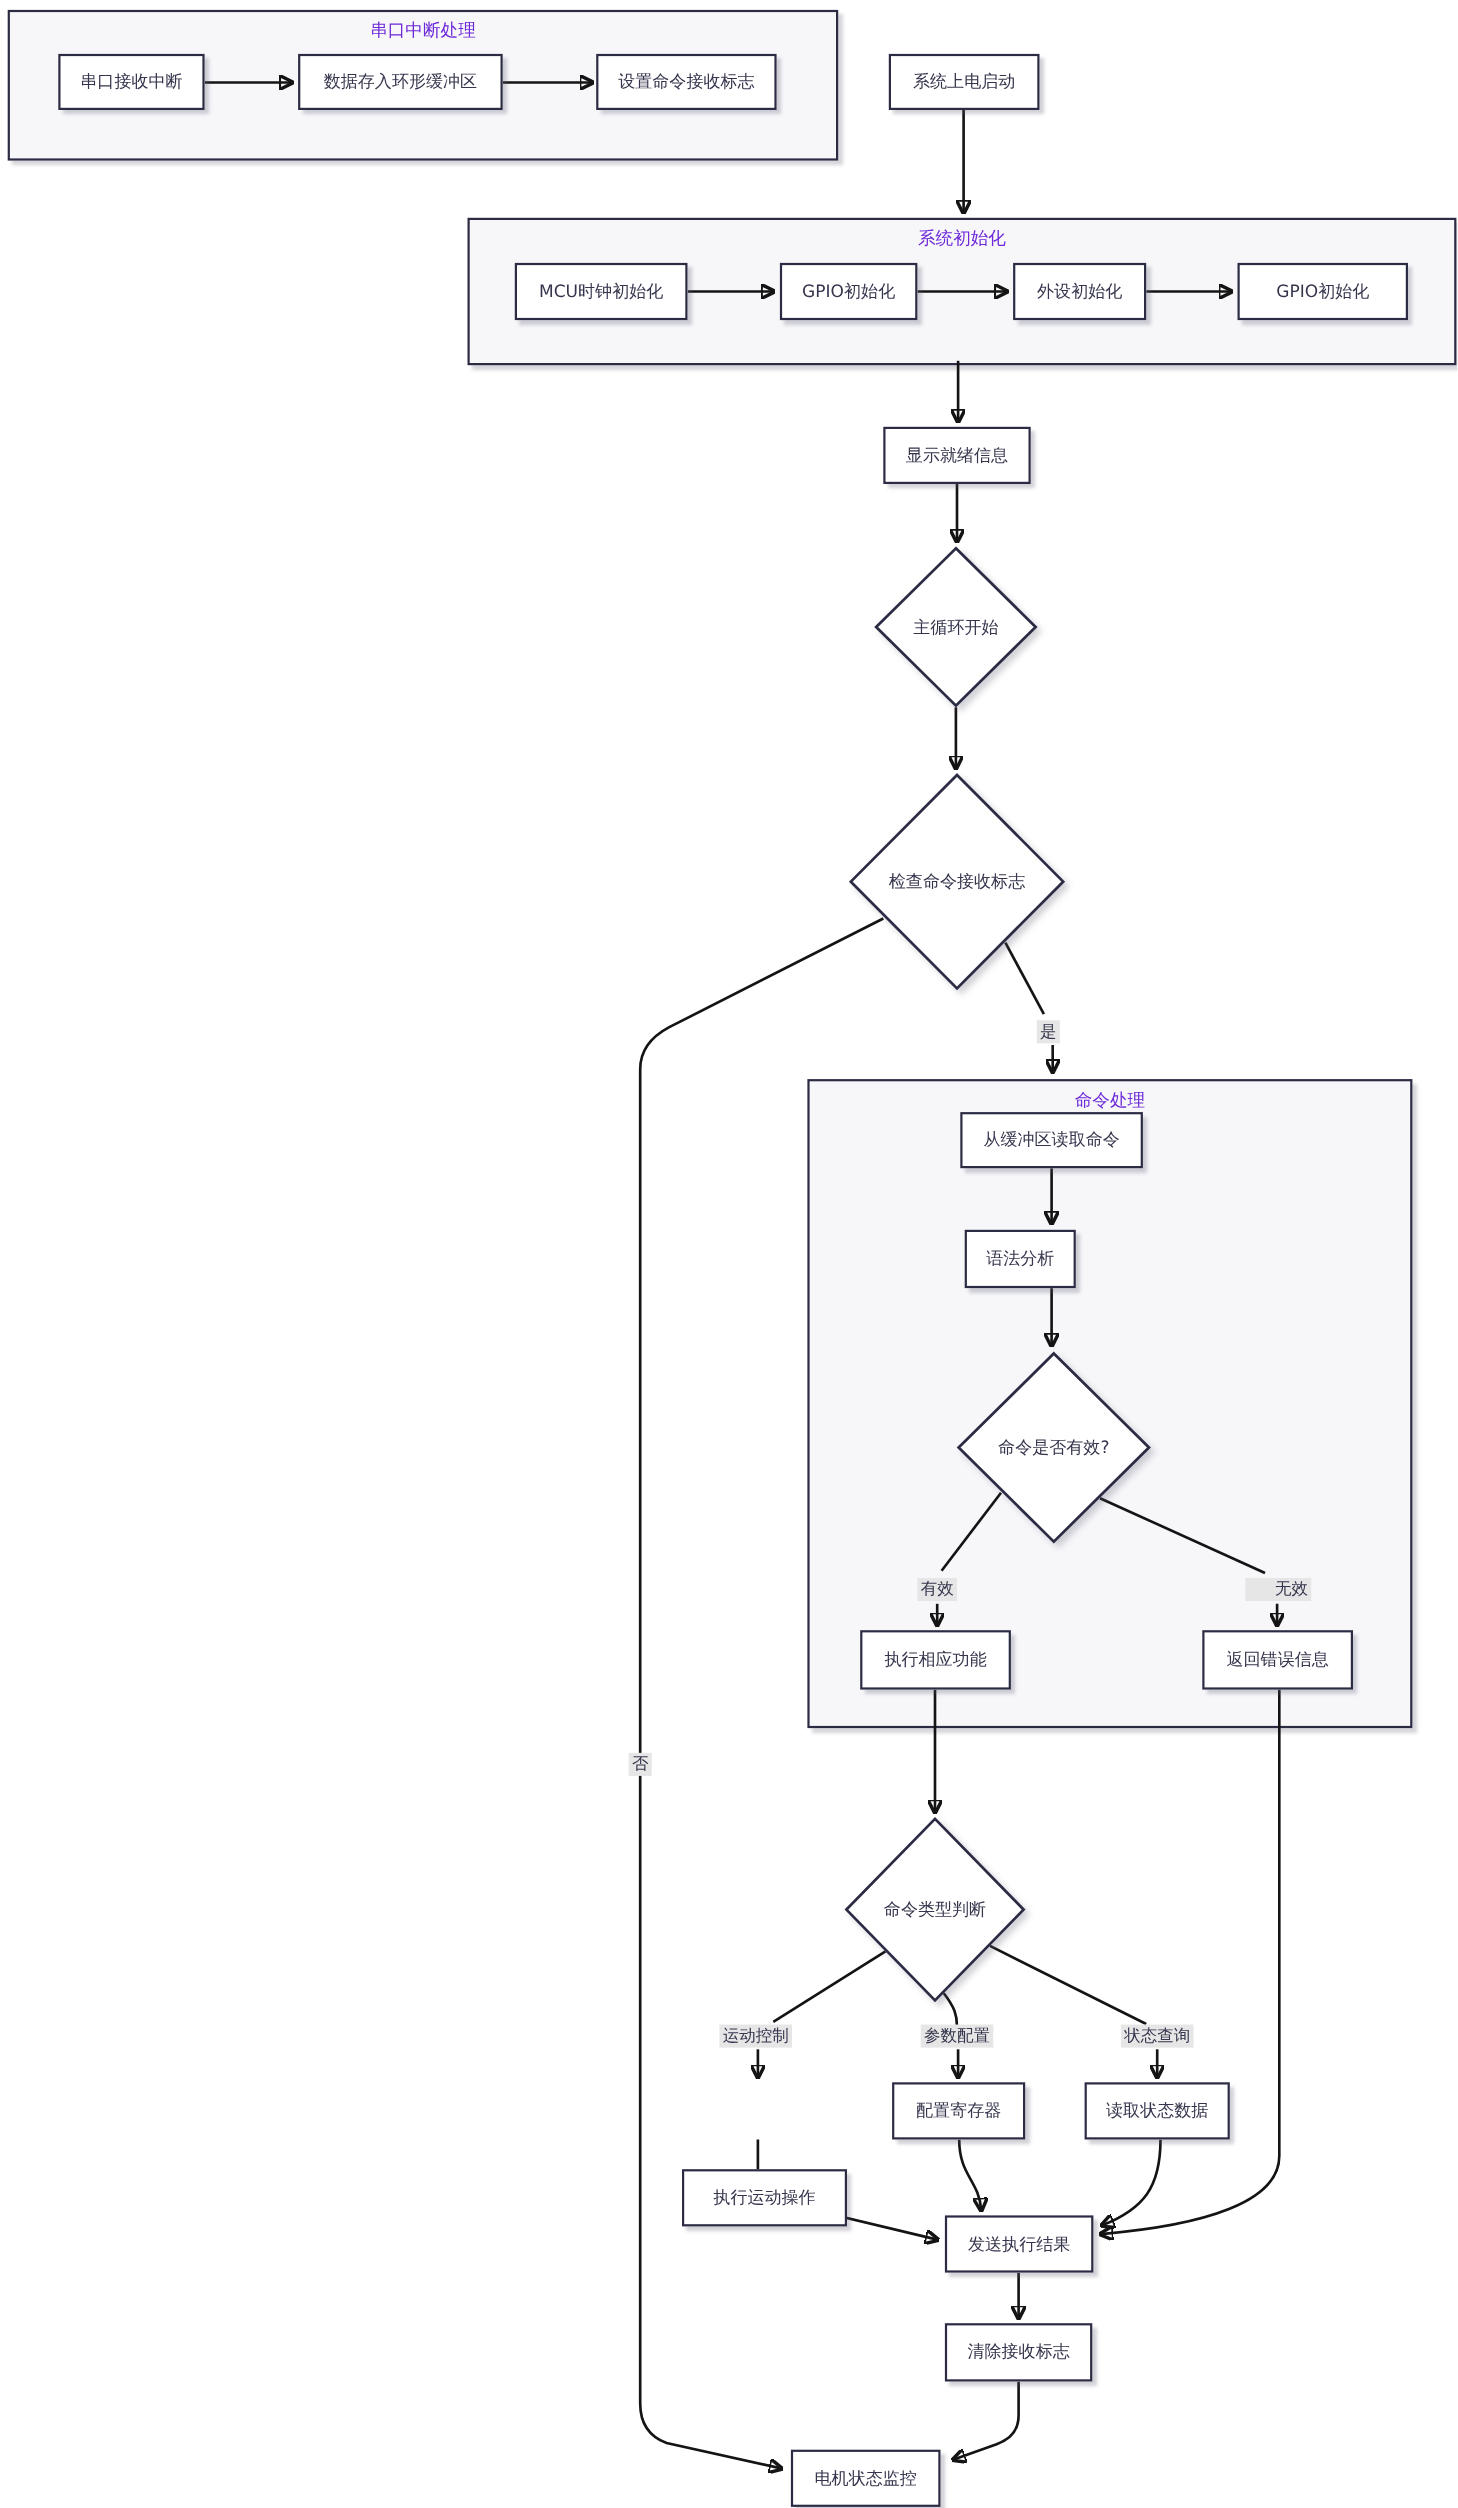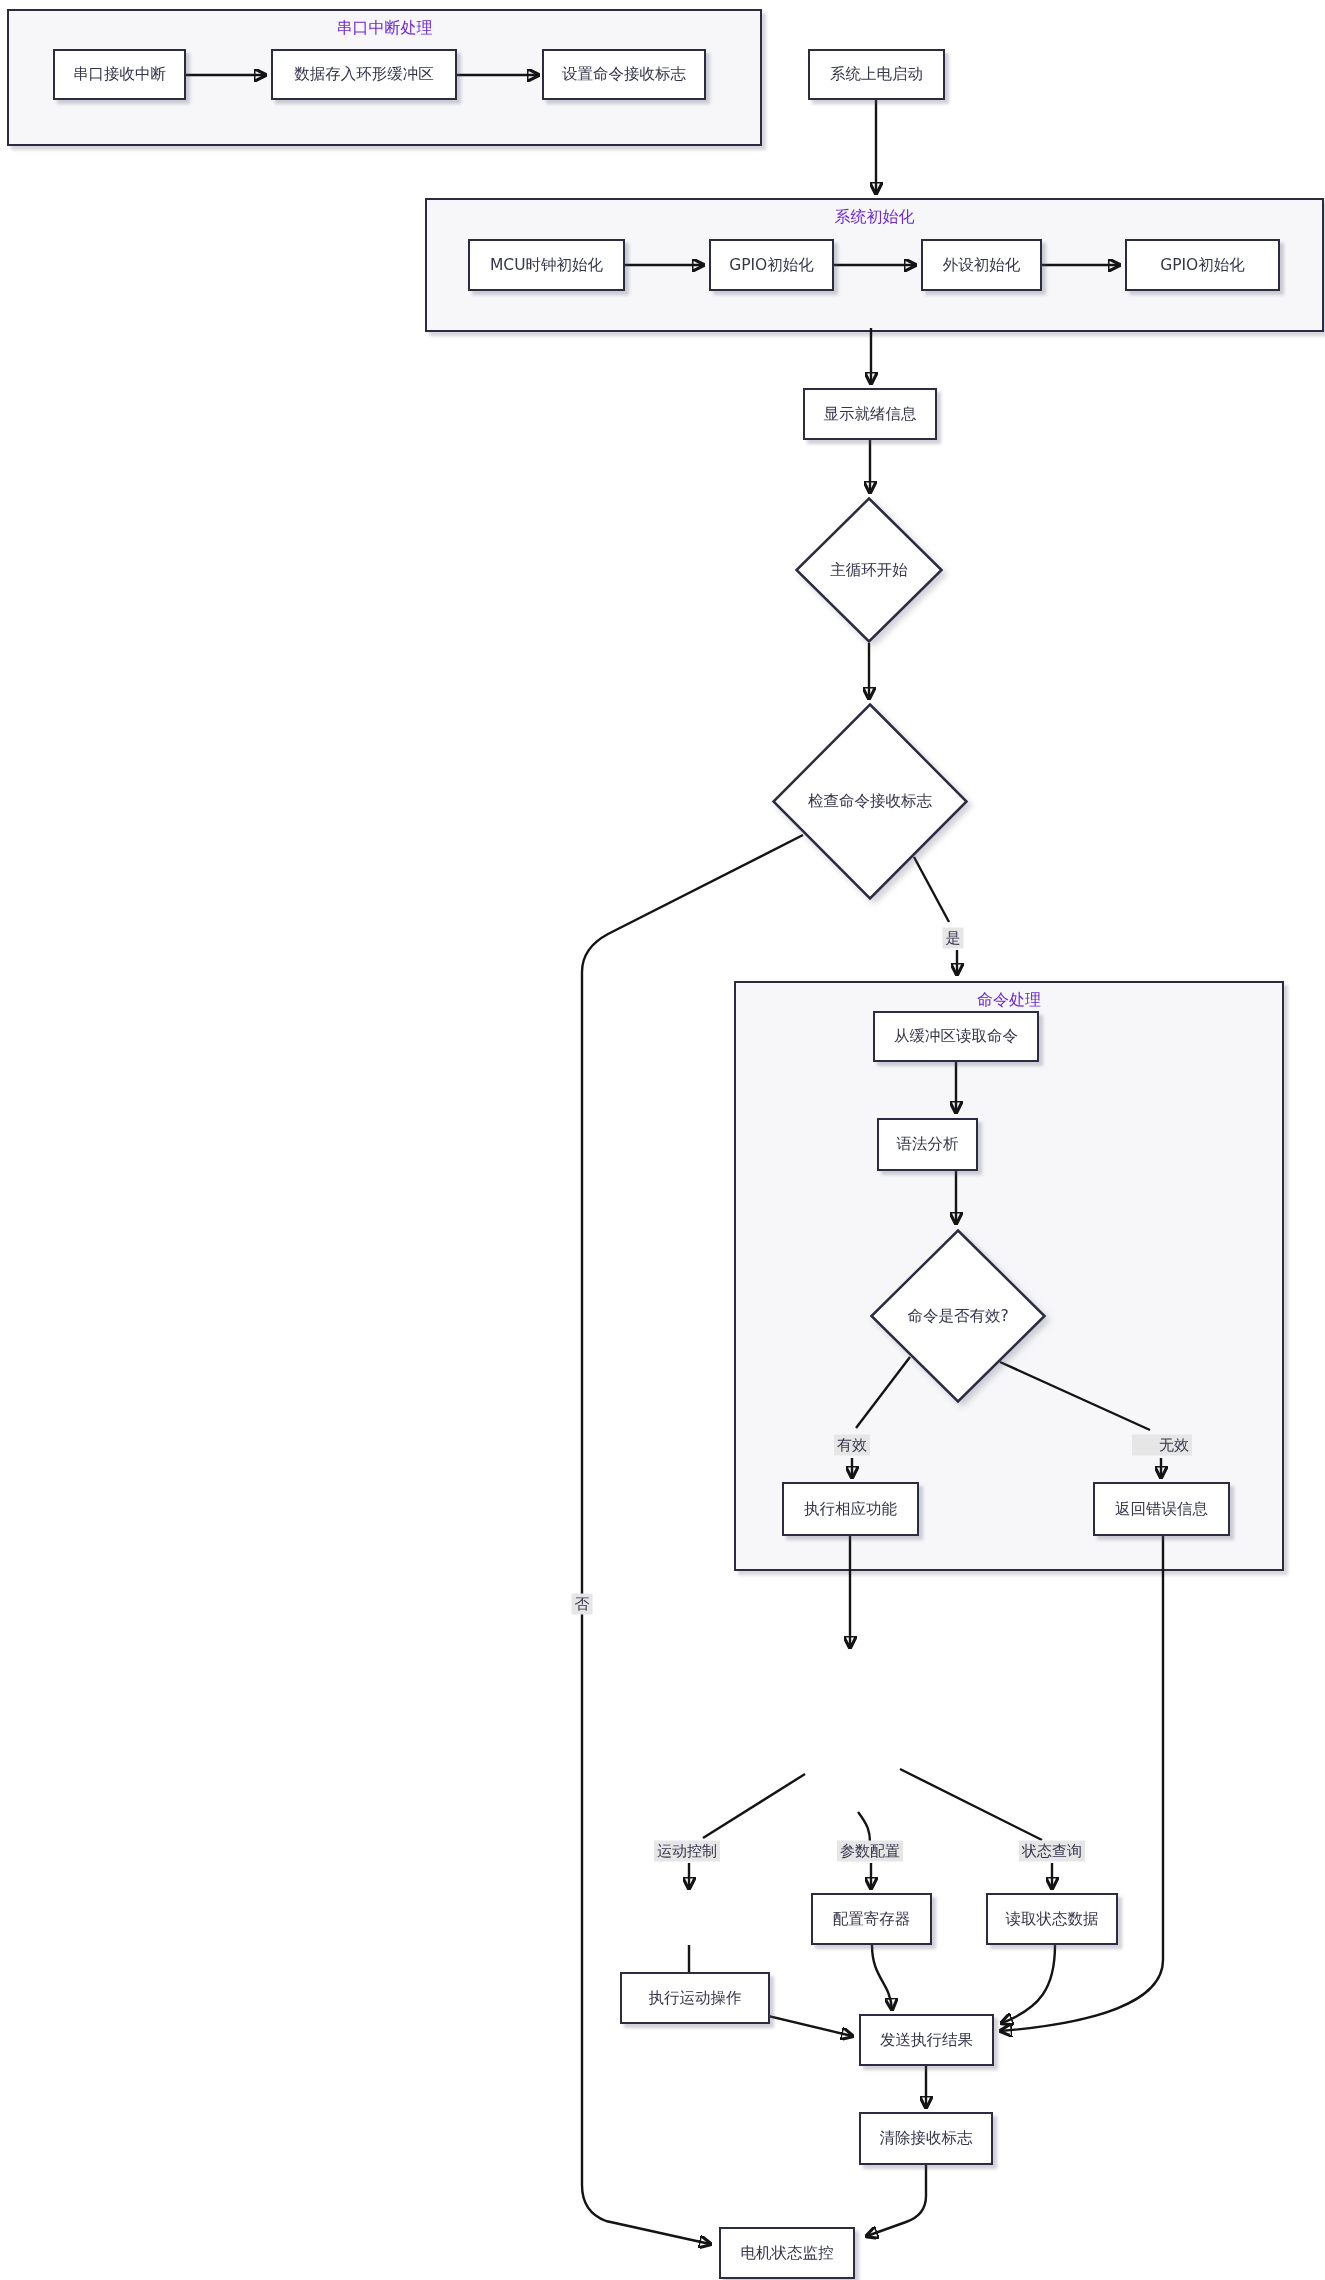--- a/index.html
+++ b/index.html
@@ -145,20 +145,26 @@
     <span class="dlabel">检查命令接收标志</span>
   </div>
 
   <div class="diamond" style="left:870px;top:1229px;width:176px;height:174px;">
     <svg viewBox="0 0 176 174">
       <polygon points="88,1.5 174.5,87 88,172.5 1.5,87" fill="#ffffff" stroke="#2b2b44" stroke-width="2.5"></polygon>
     </svg>
     <span class="dlabel">命令是否有效?</span>
   </div>
 
+  <div class="diamond" style="left:768px;top:1652px;width:164px;height:168px;">
+    <svg viewBox="0 0 164 168">
+      <polygon points="82,1.5 162.5,84 82,166.5 1.5,84" fill="#ffffff" stroke="#2b2b44" stroke-width="2.5"></polygon>
+    </svg>
+    <span class="dlabel">命令类型判断</span>
+  </div>
 
   <div class="elabel" style="left:953px;top:938px;">是</div>
   <div class="elabel" style="left:582px;top:1604px;">否</div>
   <div class="elabel" style="left:852px;top:1445px;">有效</div>
   <div class="elabel" style="left:1162px;top:1445px;padding-left:27px;">无效</div>
   <div class="elabel" style="left:687px;top:1851px;">运动控制</div>
   <div class="elabel" style="left:870px;top:1851px;">参数配置</div>
   <div class="elabel" style="left:1052px;top:1851px;">状态查询</div>
 
 </div>

